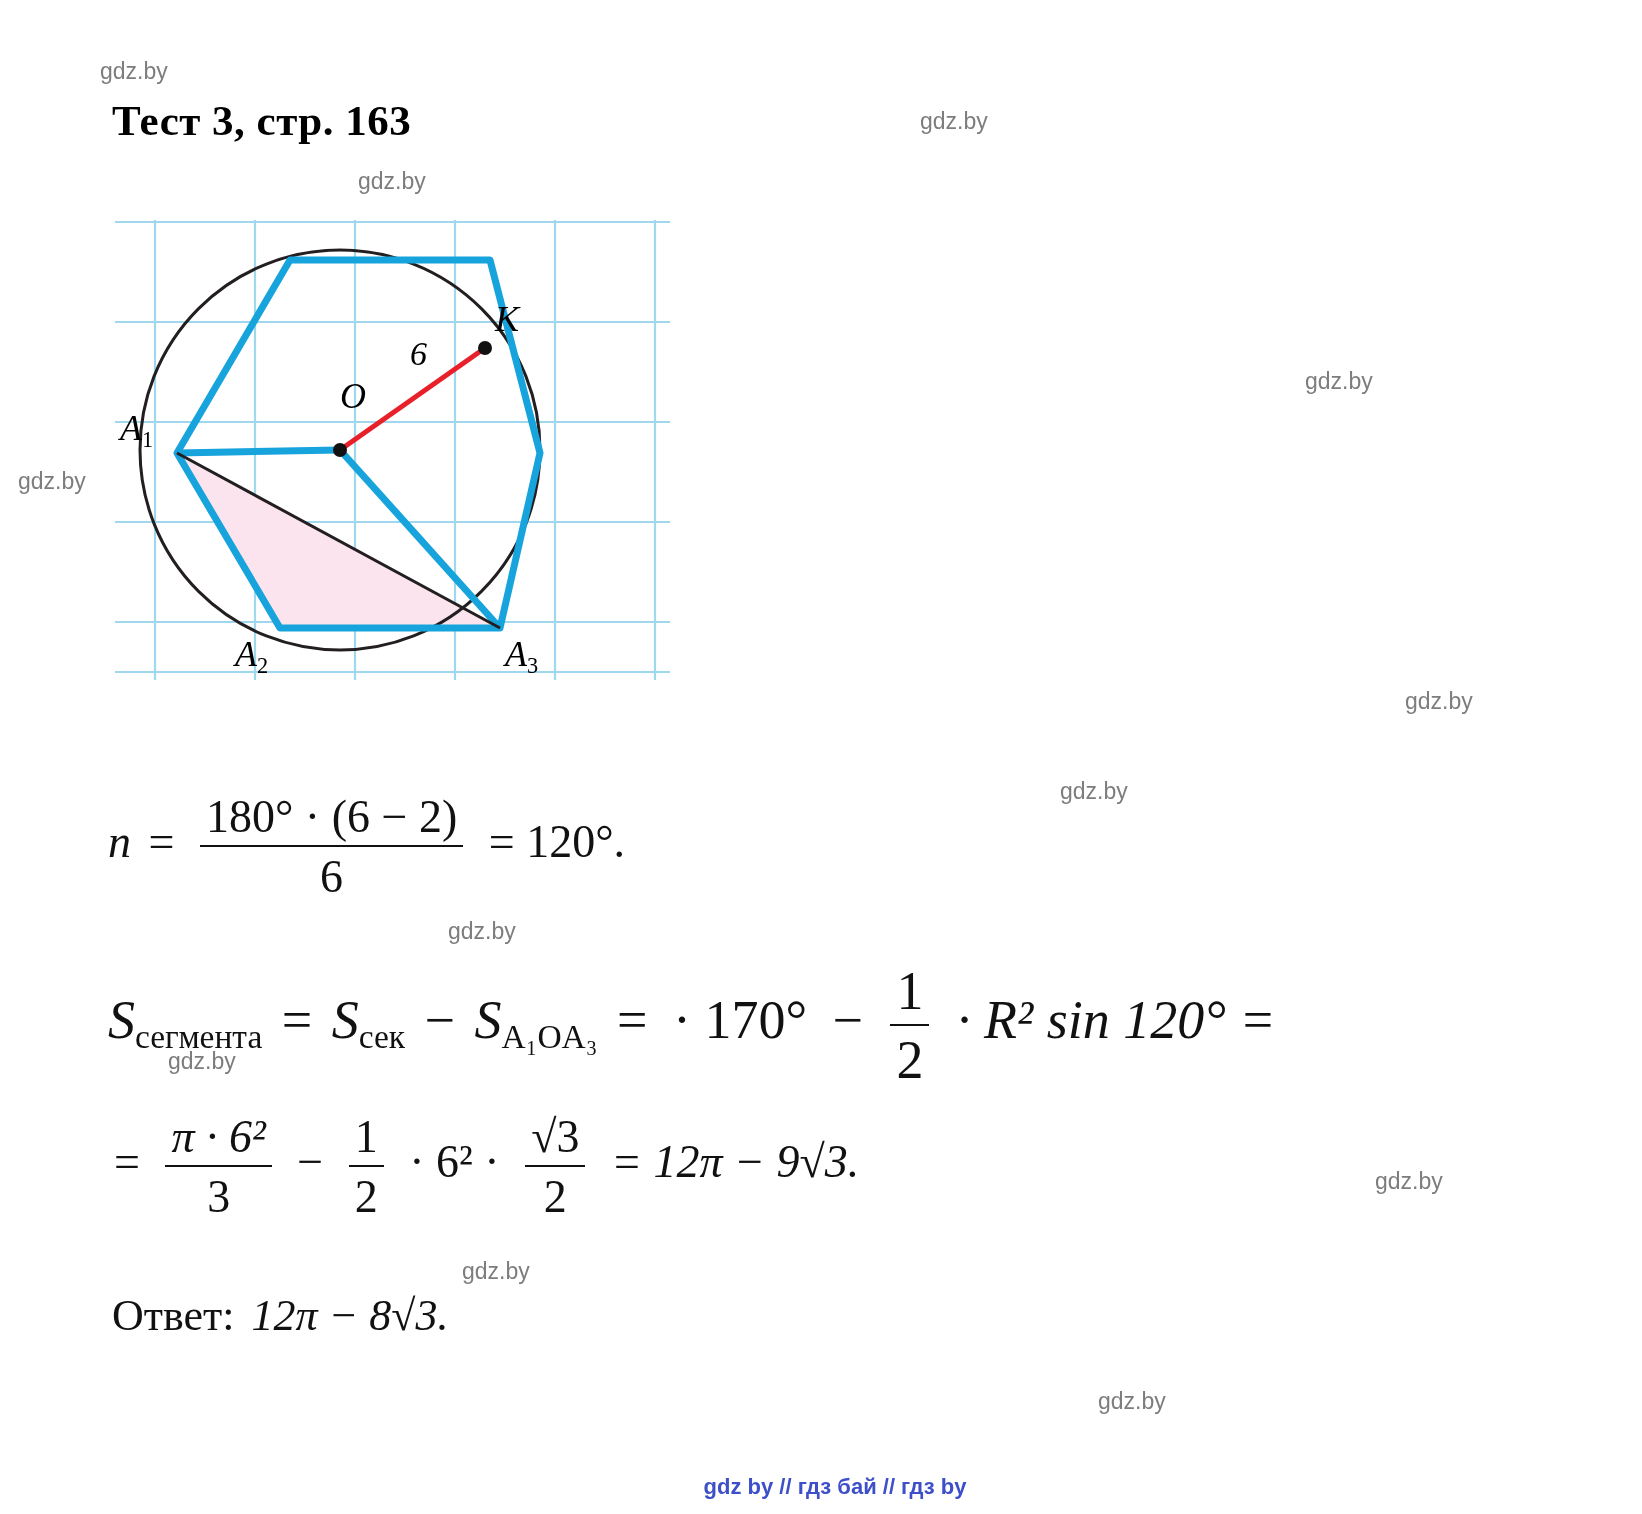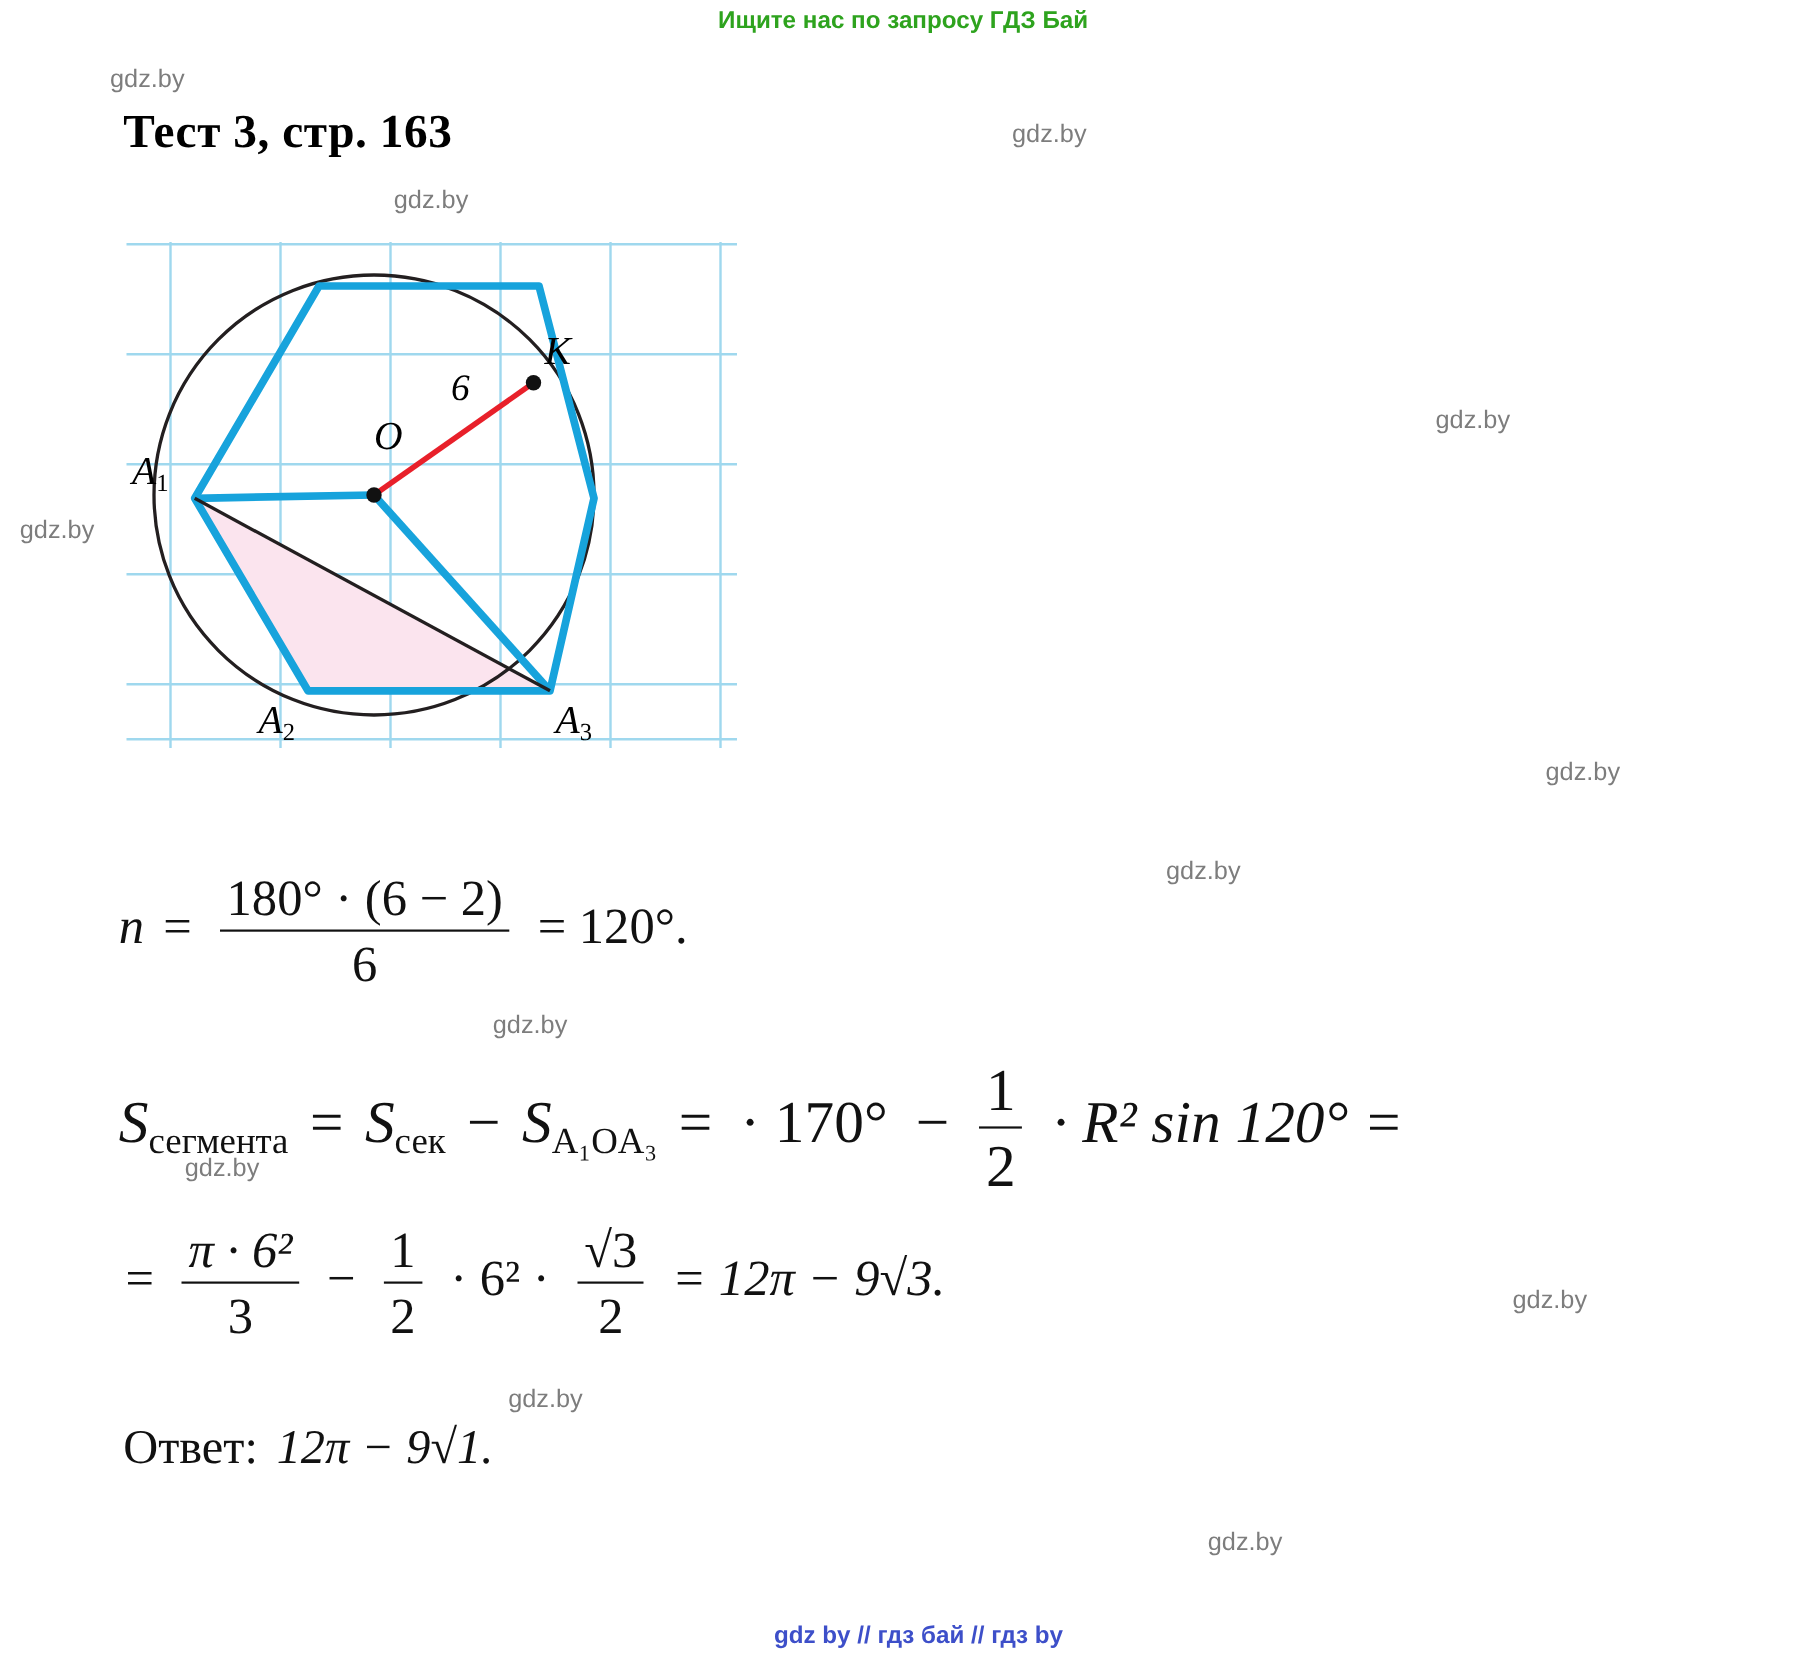--- a/index.html
+++ b/index.html
@@ -120,21 +120,20 @@
     vertical-align: -0.30em;
     font-style: normal;
   }
   .opspace { padding: 0 6px; }
 </style>
 </head>
 <body>
 
 <div class="page">
 
-  <div class="top-banner">Ищите нас по запросу ГДЗ Бай</div>
 
   <div class="wm" style="left:100px;  top:58px;">gdz.by</div>
   <div class="wm" style="left:358px;  top:168px;">gdz.by</div>
   <div class="wm" style="left:920px;  top:108px;">gdz.by</div>
   <div class="wm" style="left:1305px; top:368px;">gdz.by</div>
   <div class="wm" style="left:18px;   top:468px;">gdz.by</div>
   <div class="wm" style="left:1405px; top:688px;">gdz.by</div>
   <div class="wm" style="left:1060px; top:778px;">gdz.by</div>
   <div class="wm" style="left:448px;  top:918px;">gdz.by</div>
   <div class="wm" style="left:168px;  top:1048px;">gdz.by</div>
@@ -235,18 +234,18 @@
     <span class="opspace">· 6² ·</span>
     <span class="frac">
       <span class="num">√3</span>
       <span class="den">2</span>
     </span>
     <span class="opspace mi">= 12π − 9√3.</span>
   </div>
 
   <div class="math eq4">
     <span>Ответ:</span>
-    <span class="opspace mi">12π − 9√1.</span>
+    <span class="opspace mi">12π − 8√3.</span>
   </div>
 
   <div class="bottom-banner">gdz by  //  гдз бай  //  гдз by</div>
 
 </div>
 
 </body></html>

